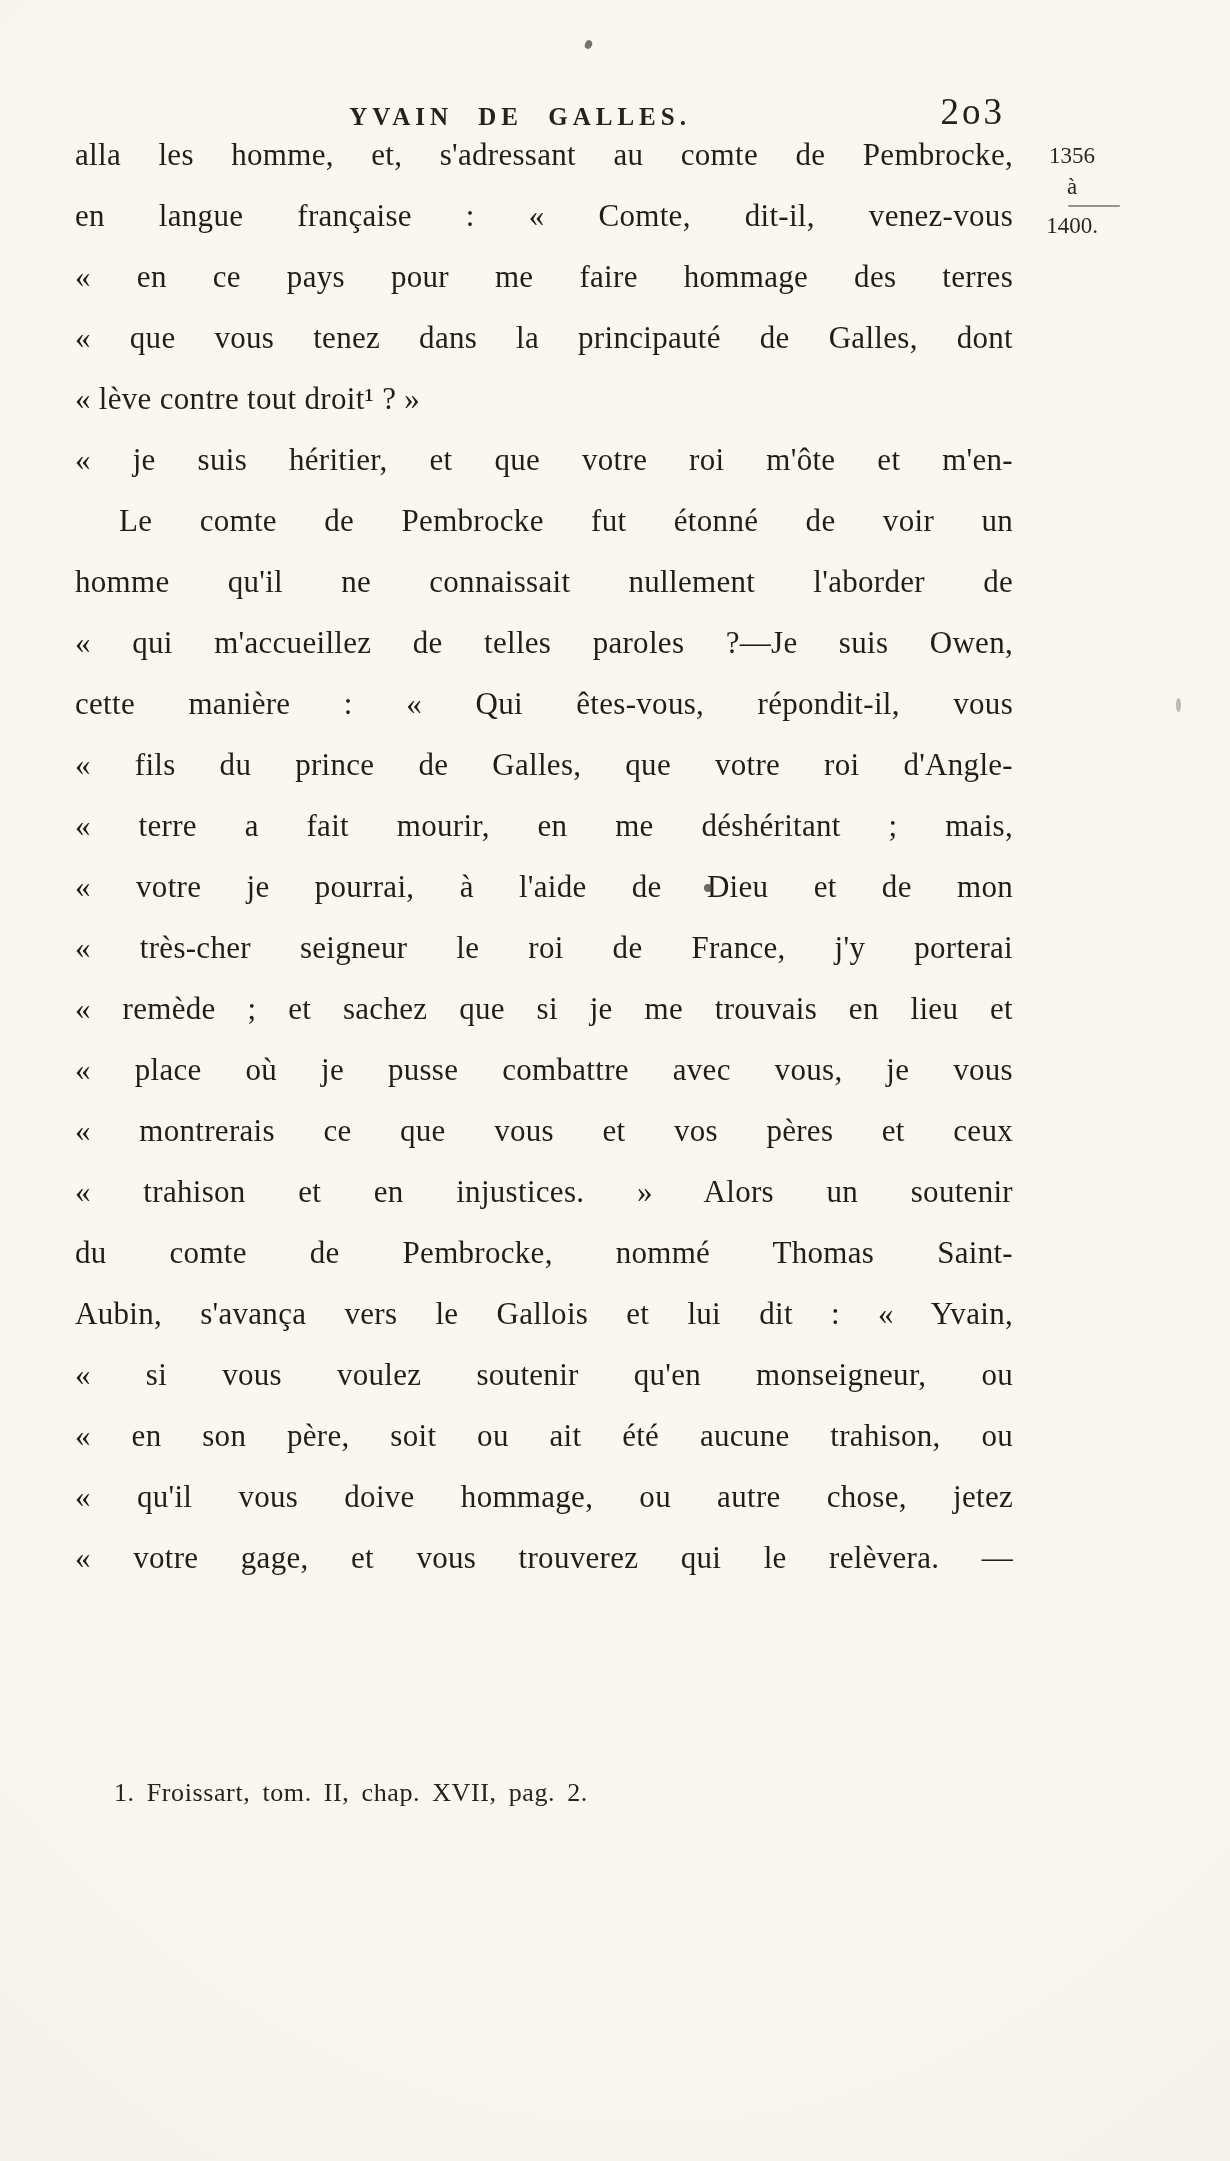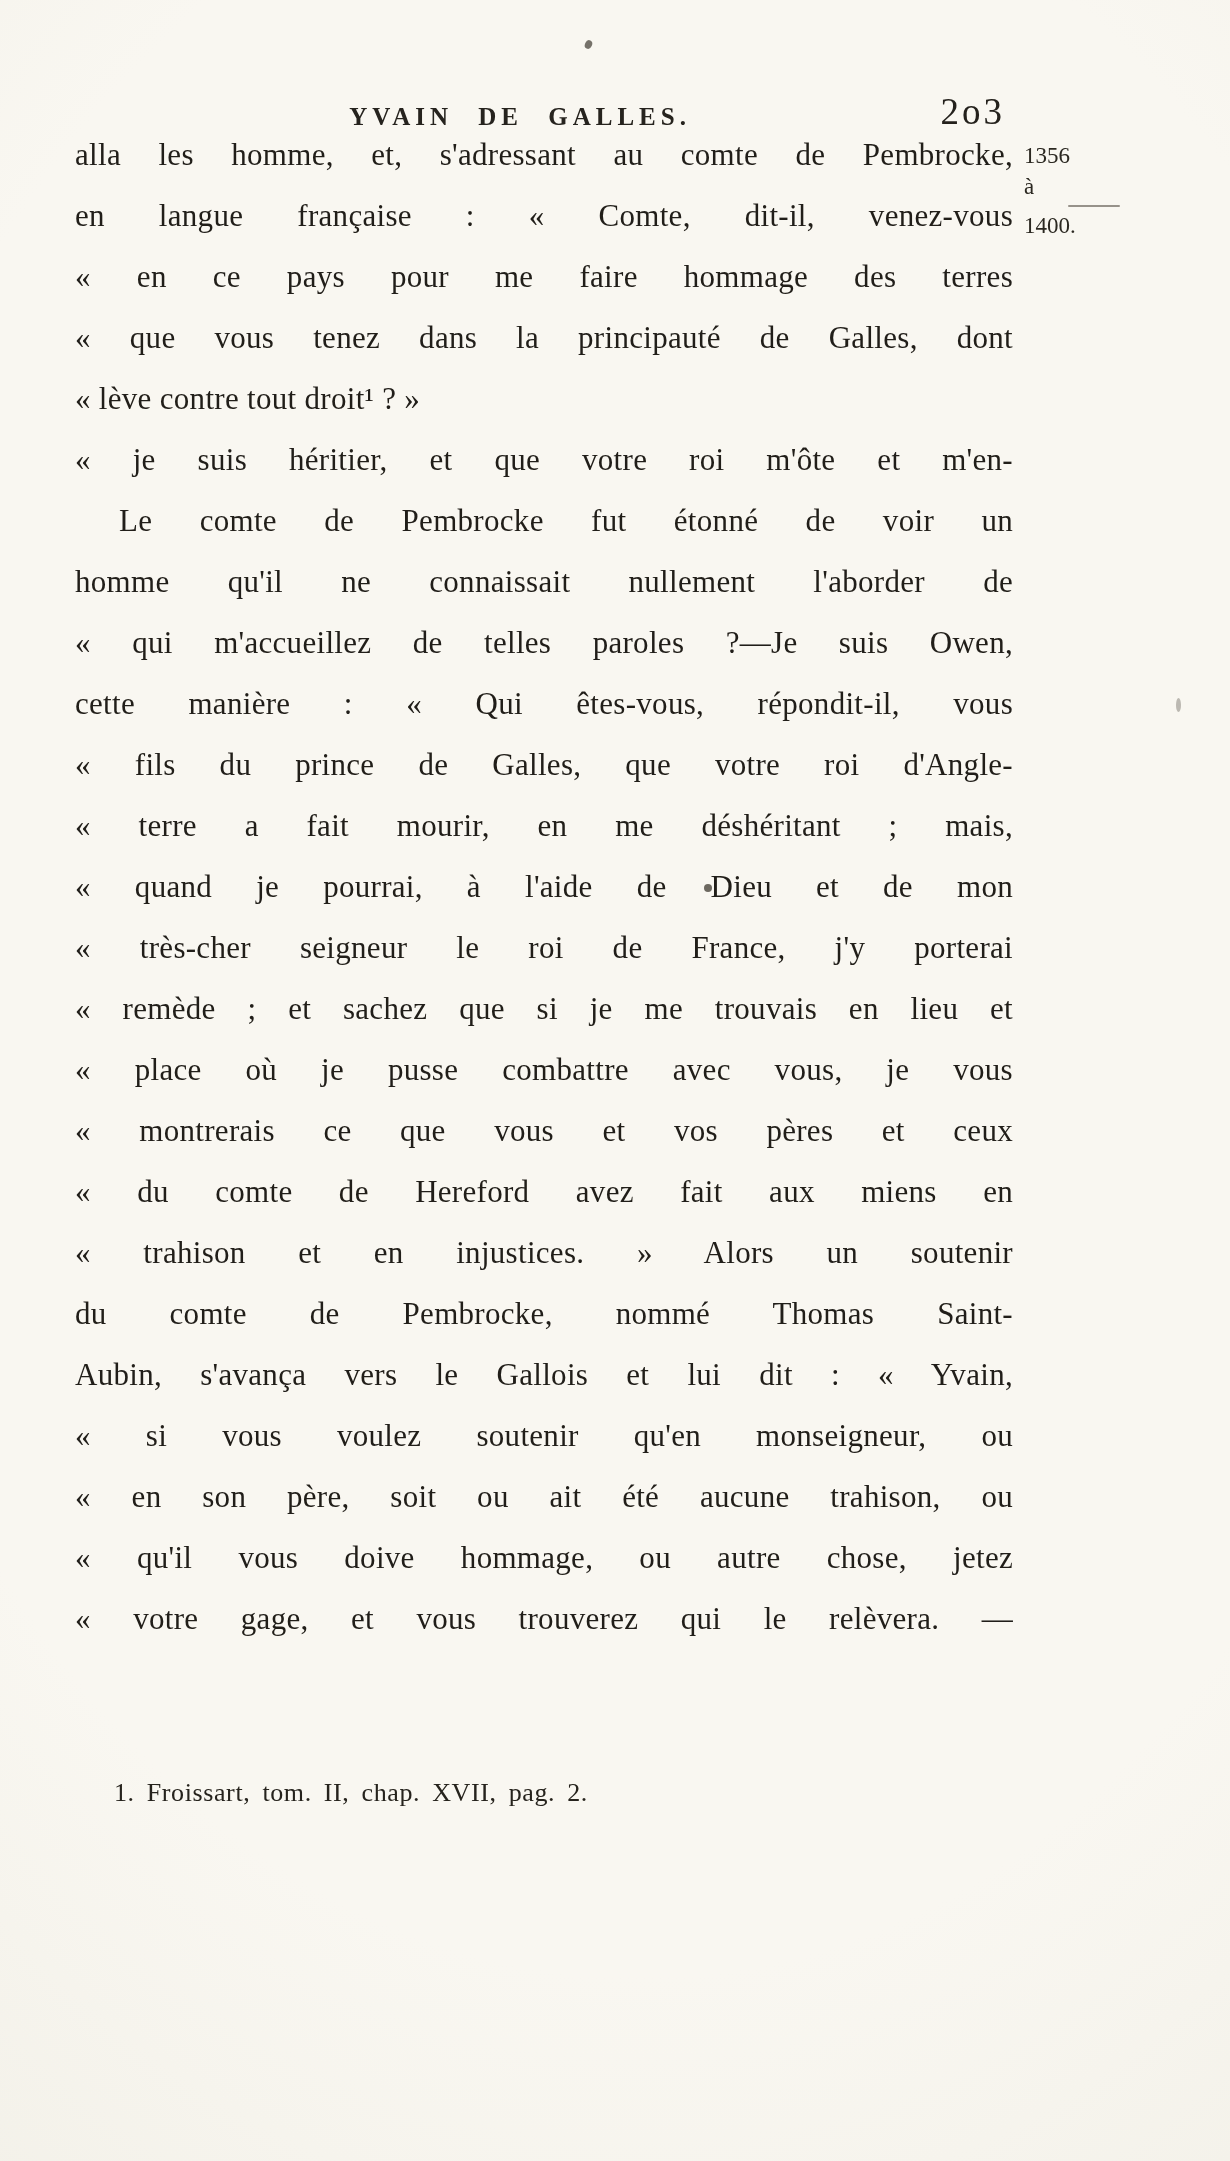--- a/index.html
+++ b/index.html
@@ -34,21 +34,21 @@
     position: absolute; left: 75px; top: 124px; width: 938px;
     font-size: 31px; line-height: 61px; letter-spacing: 0.3px;
     color: #211e19;
   }
   .line { text-align: left; }
   .line.j { text-align: justify; text-align-last: justify; }
   .line.indent { text-indent: 44px; }
   
   .margin-note {
     position: absolute; left: 1024px; top: 140px; width: 96px;
-    text-align: left; font-size: 23px; line-height: 31px;
+    text-align: center; font-size: 23px; line-height: 31px;
     color: #2b2821;
   }
   .margin-note .note-line { white-space: nowrap; }
   .margin-note .rule {
     height: 2px; width: 52px; margin: 3px 0 3px auto;
     background: #97928a; border-radius: 1px;
   }
   
   .footnote {
     position: absolute; left: 114px; top: 1778px;
@@ -84,26 +84,25 @@
     <div class="line j">« en ce pays pour me faire hommage des terres</div>
     <div class="line j">« que vous tenez dans la principauté de Galles, dont</div>
     <div class="line">« lève contre tout droit¹ ? »</div>
     <div class="line j">« je suis héritier, et que votre roi m'ôte et m'en-</div>
     <div class="line j indent">Le comte de Pembrocke fut étonné de voir un</div>
     <div class="line j">homme qu'il ne connaissait nullement l'aborder de</div>
     <div class="line j">« qui m'accueillez de telles paroles ?—Je suis Owen,</div>
     <div class="line j">cette manière : « Qui êtes-vous, répondit-il, vous</div>
     <div class="line j">« fils du prince de Galles, que votre roi d'Angle-</div>
     <div class="line j">« terre a fait mourir, en me déshéritant ; mais,</div>
-    <div class="line j">« quand je pourrai, à l'aide de Dieu et de mon</div>
+    <div class="line j">« votre je pourrai, à l'aide de Dieu et de mon</div>
     <div class="line j">« très-cher seigneur le roi de France, j'y porterai</div>
     <div class="line j">« remède ; et sachez que si je me trouvais en lieu et</div>
     <div class="line j">« place où je pusse combattre avec vous, je vous</div>
     <div class="line j">« montrerais ce que vous et vos pères et ceux</div>
-    <div class="line j">« du comte de Hereford avez fait aux miens en</div>
     <div class="line j">« trahison et en injustices. » Alors un soutenir</div>
     <div class="line j">du comte de Pembrocke, nommé Thomas Saint-</div>
     <div class="line j">Aubin, s'avança vers le Gallois et lui dit : « Yvain,</div>
     <div class="line j">« si vous voulez soutenir qu'en monseigneur, ou</div>
     <div class="line j">« en son père, soit ou ait été aucune trahison, ou</div>
     <div class="line j">« qu'il vous doive hommage, ou autre chose, jetez</div>
     <div class="line j">« votre gage, et vous trouverez qui le relèvera. —</div>
   </div>
 
   <div class="footnote">1. Froissart, tom. II, chap. XVII, pag. 2.</div>

